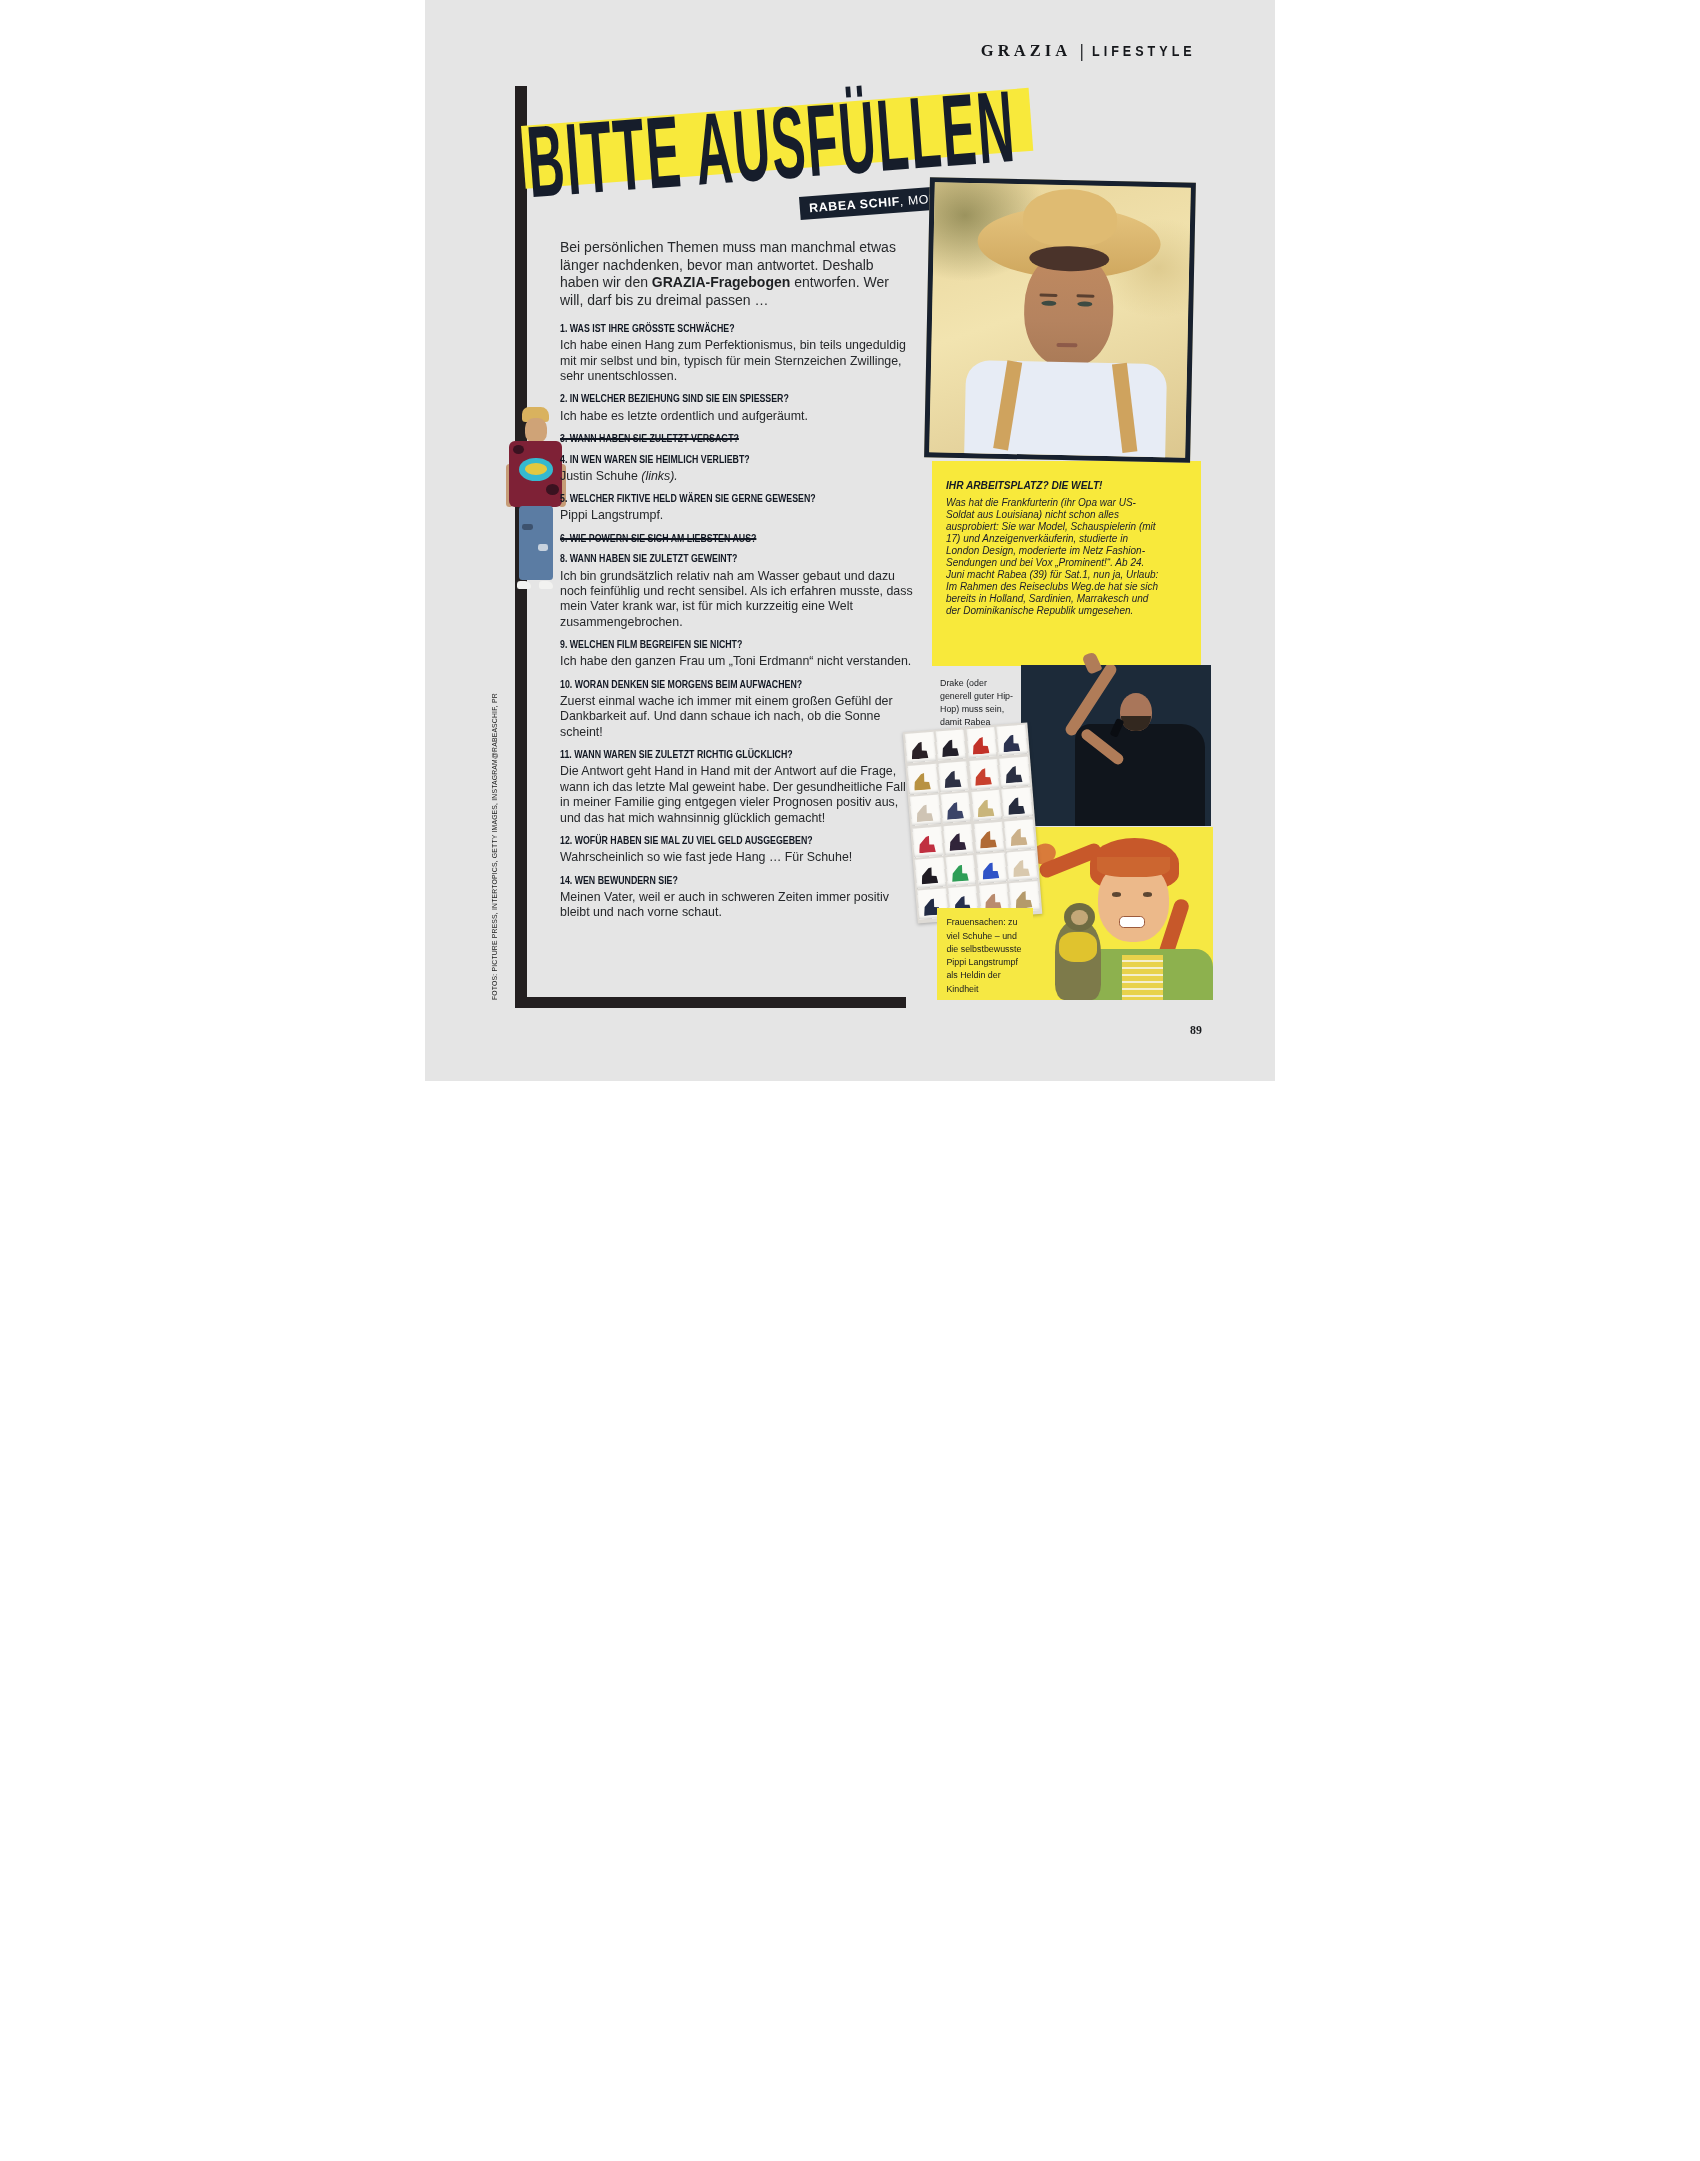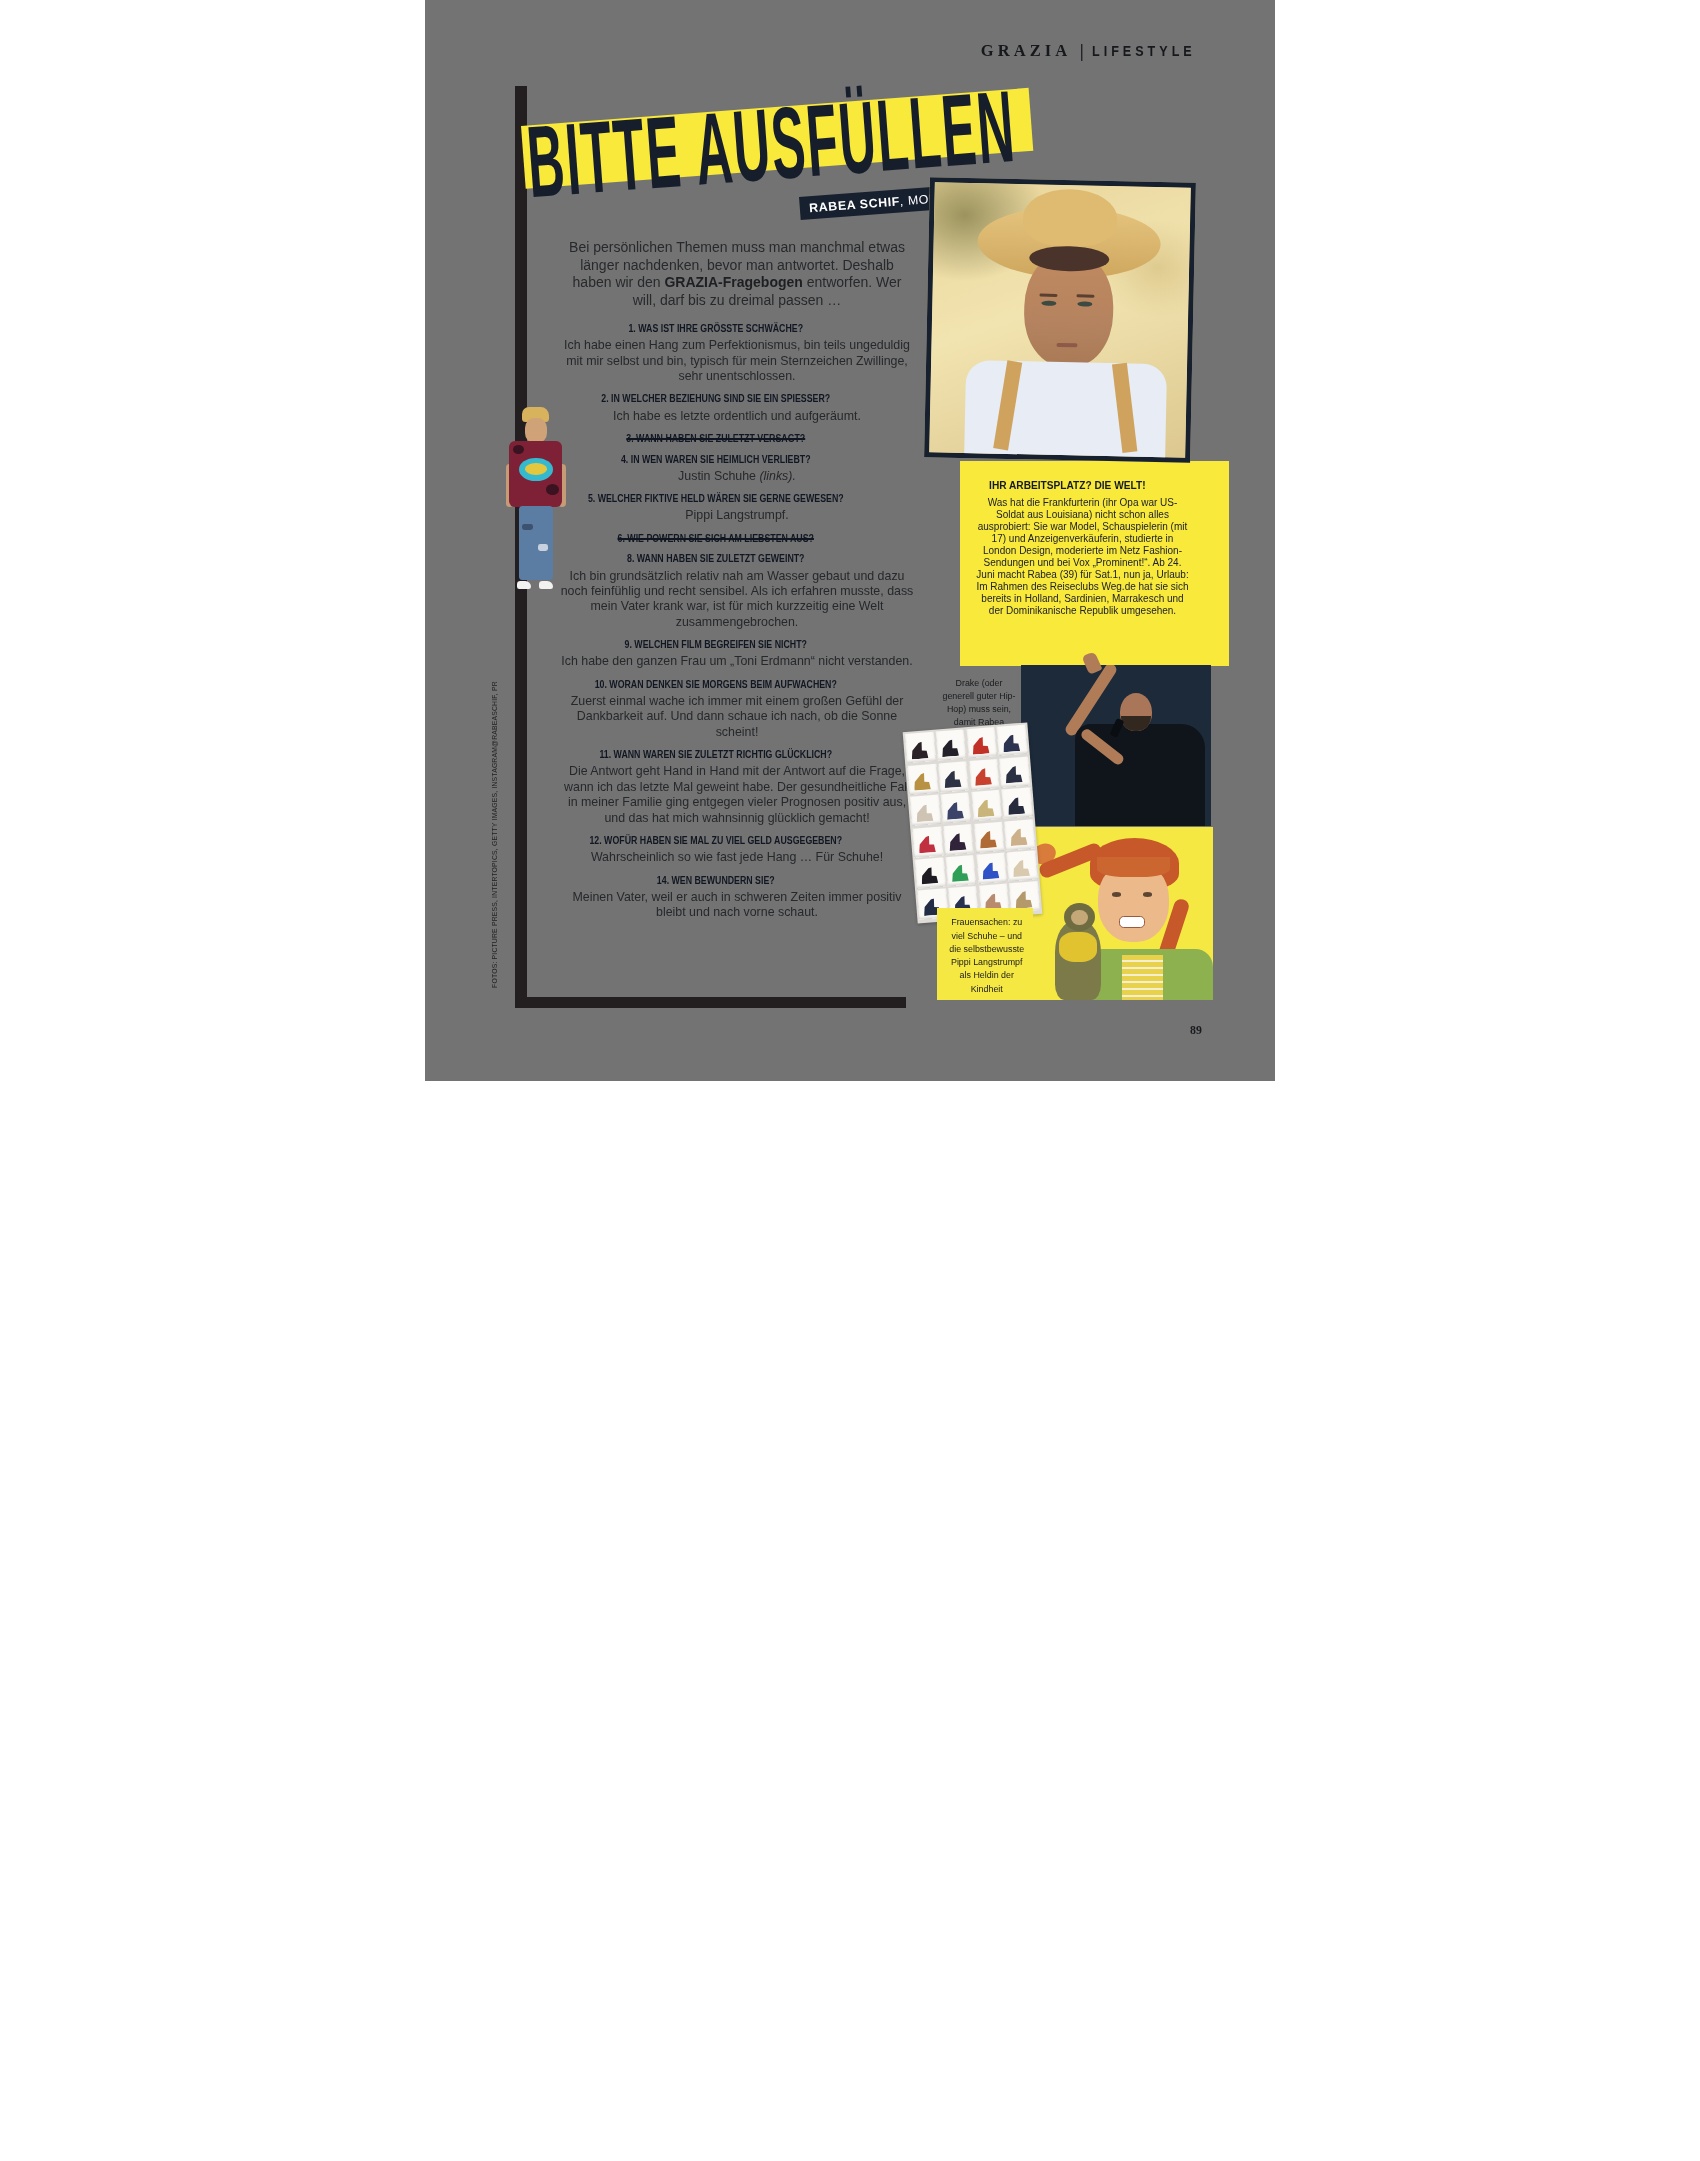--- a/index.html
+++ b/index.html
@@ -1,18 +1,18 @@
 <!DOCTYPE html>
 <html style="font-size:9.4px"><head>
 <meta charset="utf-8">
 <style>
   * { margin:0; padding:0; box-sizing:border-box; }
   html,body { background:#ffffff; }
-  .page { position:relative; width:850px; height:1081px; margin:0 auto; background:#737373;
-          font-family:"Liberation Sans", sans-serif; overflow:hidden;text-align:center; }
+  .page { position:relative; width:850px; height:1081px; margin:0 auto; background:#e5e5e5;
+          font-family:"Liberation Sans", sans-serif; overflow:hidden; }
 
   
   .masthead { position:absolute; top:41px; right:61px; display:flex; align-items:baseline; gap:8.3px;
               color:#16181c; }
   .masthead .brand { font-family:"Liberation Serif", serif; font-weight:700; font-size:16.5px; letter-spacing:4.1px; }
   .masthead .sep { font-weight:400; font-size:15.4px; transform:scaleY(1.2); display:inline-block; }
   .masthead .section { font-weight:700; font-size:14.8px; letter-spacing:4.7px; display:inline-block; transform:scaleX(0.85); transform-origin:left center; }
 
   
   .bar-v { position:absolute; left:90px; top:86px; width:12.4px; height:922px; background:#231f20; z-index:1; }
@@ -64,22 +64,22 @@
   .brow { position:absolute; width:17.7px; height:3px; border-radius:2.4px; background:#5a4030; top:109px; }
   .brow.l { left:107px; } .brow.r { left:144px; }
   .mouth { position:absolute; left:125px; top:158px; width:21px; height:4.1px; border-radius:3.5px; background:#8d5a49; }
   .shirt { position:absolute; left:35px; top:177px; width:201px; height:94px; border-radius:23.6px 23.6px 0 0;
            background:#e7ecf5; }
   .strap { position:absolute; width:15.4px; height:89px; background:#cfa35e; top:177px; }
   .strap.l { left:70px; transform:rotate(8deg); } .strap.r { left:187px; transform:rotate(-8deg); }
   .neck { position:absolute; left:119px; top:171px; width:33px; height:23.6px; background:#ad7c58; }
 
   
-  .infobox { position:absolute; left:535px; top:461px; width:269px; height:205px; background:#f8e93b;
-             padding:16.5px 38px 0 14px; z-index:3; }
+  .infobox { position:absolute; left:507px; top:461px; width:269px; height:205px; background:#f8e93b;
+             padding:16.5px 38px 0 14px; z-index:3;font-style:italic; }
   .infobox h4 { font-weight:700; font-size:11.8px; color:#141a26; margin-bottom:5.9px; white-space:nowrap;
                 transform:scaleX(0.86); transform-origin:0 50%; }
   .infobox p { font-size:10px; line-height:12px; color:#20222a; }
 
   
   .drake-caption { position:absolute; left:515px; top:677px; width:78px; font-size:8.9px; line-height:13px;
                    color:#191b1e; z-index:3; }
   .drake { position:absolute; left:596px; top:665px; width:190px; height:161px; background:#1c2a39;
            overflow:hidden; z-index:4; }
   .dk-arm { position:absolute; left:64px; top:-7px; width:11.8px; height:83px; background:#b07c58;

